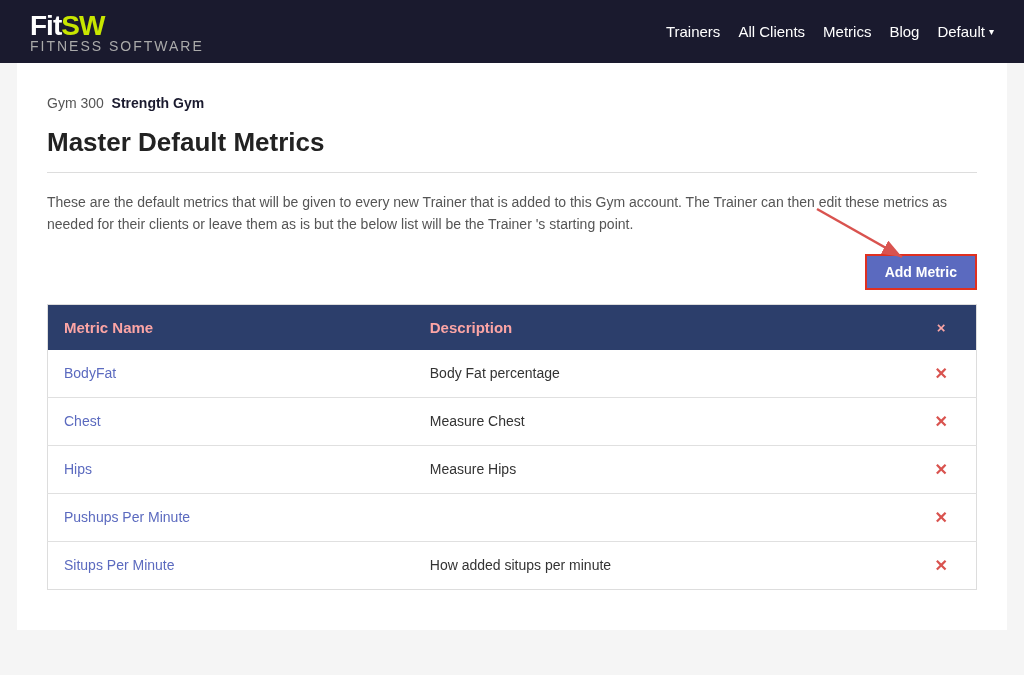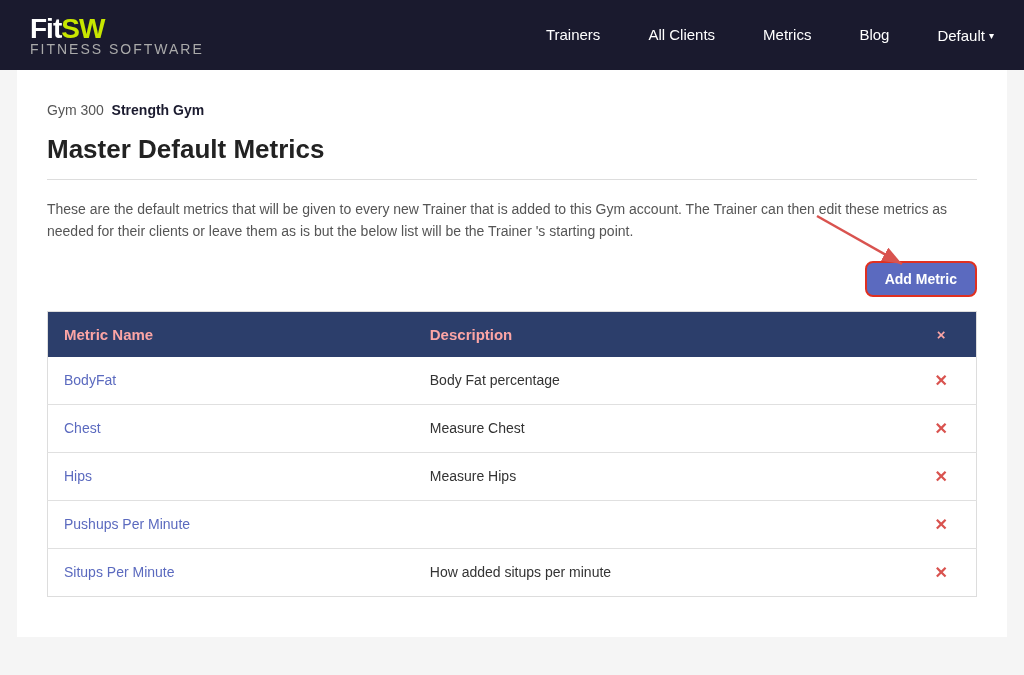--- a/index.html
+++ b/index.html
@@ -5,21 +5,21 @@
     * { box-sizing: border-box; margin: 0; padding: 0; }
     body { font-family: 'Helvetica Neue', Arial, sans-serif; background: #f5f5f5; color: #333; }
 
     
     .navbar {
       background: #1a1a2e;
       display: flex;
       align-items: center;
       justify-content: space-between;
       padding: 0 30px;
-      height: 70px;
+      height: 63px;
     }
     .navbar-brand {
       display: flex;
       align-items: center;
     }
     .logo-fit {
       font-size: 28px;
       font-weight: 900;
       color: #fff;
       letter-spacing: -1px;
@@ -35,21 +35,21 @@
       display: block;
       margin-top: -4px;
     }
     .logo-wrapper {
       display: flex;
       flex-direction: column;
     }
     .navbar-nav {
       display: flex;
       align-items: center;
-      gap: 48px;
+      gap: 18px;
       list-style: none;
     }
     .navbar-nav a {
       color: #fff;
       text-decoration: none;
       font-size: 15px;
       font-weight: 400;
     }
     .account-item {
       display: flex;
@@ -100,21 +100,21 @@
     .description {
       font-size: 14px;
       color: #555;
       line-height: 1.6;
       margin-bottom: 18px;
     }
     .add-metric-btn {
       background: #5b6abf;
       color: #fff;
       border: 2px solid #e03020;
-      border-radius: 8px;
+      border-radius: 0;
       padding: 8px 18px;
       font-size: 14px;
       font-weight: 600;
       cursor: pointer;
       outline: none;
       margin-left: 24px;
     }
 
     
     .metrics-table {

